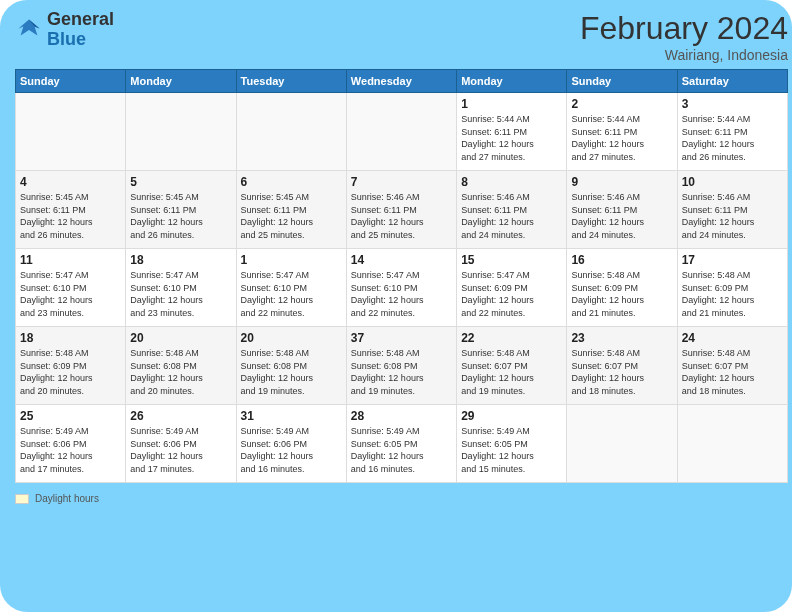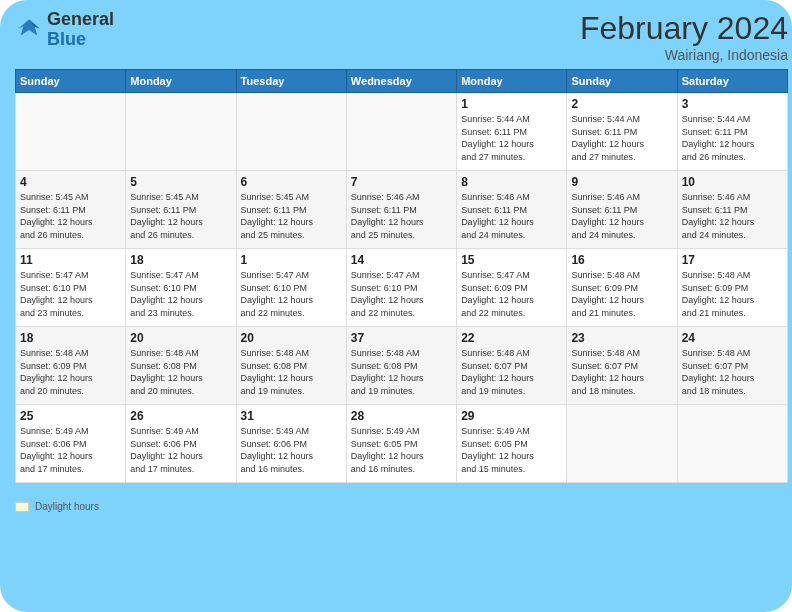--- a/index.html
+++ b/index.html
@@ -87,21 +87,21 @@
       color: #333;
       line-height: 1.4;
     }
     .empty-cell {
       background: #f9f9f9 !important;
     }
     .legend {
       display: flex;
       align-items: center;
       gap: 6px;
-      margin-top: 18px;
+      margin-top: 10px;
       font-size: 10px;
       color: #555;
     }
     .legend-box {
       width: 14px;
       height: 10px;
       background: #fffacd;
       border: 1px solid #ccc;
       display: inline-block;
     }

